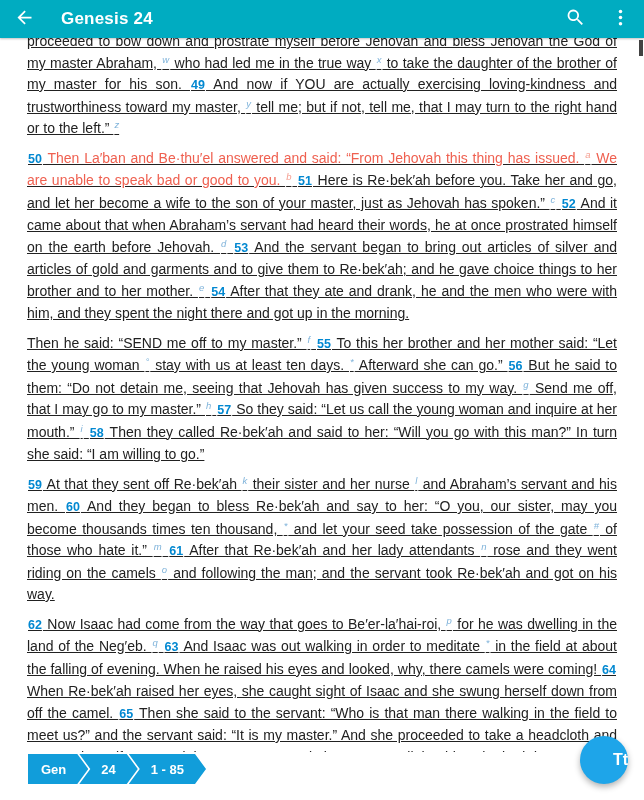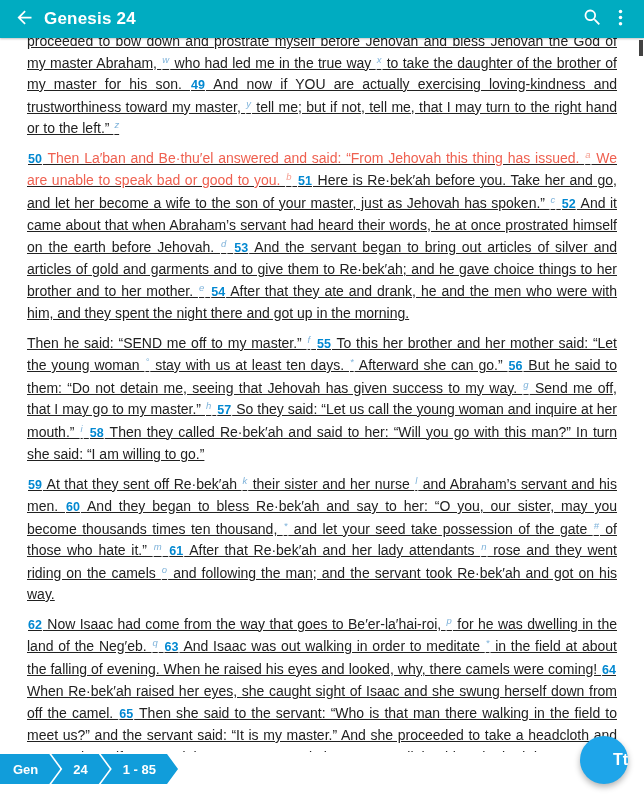--- a/index.html
+++ b/index.html
@@ -5,21 +5,21 @@
   html,body { margin:0; padding:0; background:#e0e0e0; }
   .app {
     position:relative; width:644px; height:800px; margin:0 auto;
     background:#fff; overflow:hidden;
     font-family:"Liberation Sans", sans-serif;
   }
   
   .header {
     position:absolute; top:0; left:0; right:0; height:38px;
     background:var(--header-bg, #00acc1);
-    display:flex; align-items:center; padding:0 12px; gap:4px; z-index:10;
+    display:flex; align-items:center; padding:0 12px; gap:21px; z-index:10;
     box-shadow:0 1px 2px rgba(0,0,0,.25);
   }
   .hicon { width:24px; height:24px; display:flex; align-items:center; justify-content:center; cursor:pointer; flex:0 0 auto; }
   .hicon svg { width:21px; height:21px; fill:#fff; }
   .htitle { color:#fff; font-size:17px; font-weight:700; flex:1 1 auto; letter-spacing:.2px; padding-left:4px; }
   
   .content {
     position:absolute; top:38px; left:0; right:0; bottom:0;
     padding:0 27px; overflow:hidden;
   }
@@ -46,20 +46,21 @@
     background:#fff; z-index:5;
   }
   .crumbs { position:absolute; left:0; bottom:16px; height:30px; display:flex; z-index:8; }
   .crumb {
     display:flex; align-items:center; color:#fff; font-size:13px; font-weight:700;
     background:var(--crumb-bg, #119dda); cursor:pointer; white-space:nowrap;
   }
   .crumb.first {
     padding:0 22px 0 13px;
     clip-path:polygon(0 0, calc(100% - 11px) 0, 100% 50%, calc(100% - 11px) 100%, 0 100%);
+    margin-left:28px;
   }
   .crumb.notch {
     margin-left:-9px; padding:0 22px 0 22px;
     clip-path:polygon(0 0, calc(100% - 11px) 0, 100% 50%, calc(100% - 11px) 100%, 0 100%, 11px 50%);
   }
   .fab {
     position:absolute; right:16px; bottom:16px; width:48px; height:48px;
     border-radius:50%; background:var(--fab-bg, #1ea5e9); color:#fff;
     display:flex; align-items:center; justify-content:flex-end;
     font-size:16px; font-weight:700; z-index:9; cursor:pointer;

